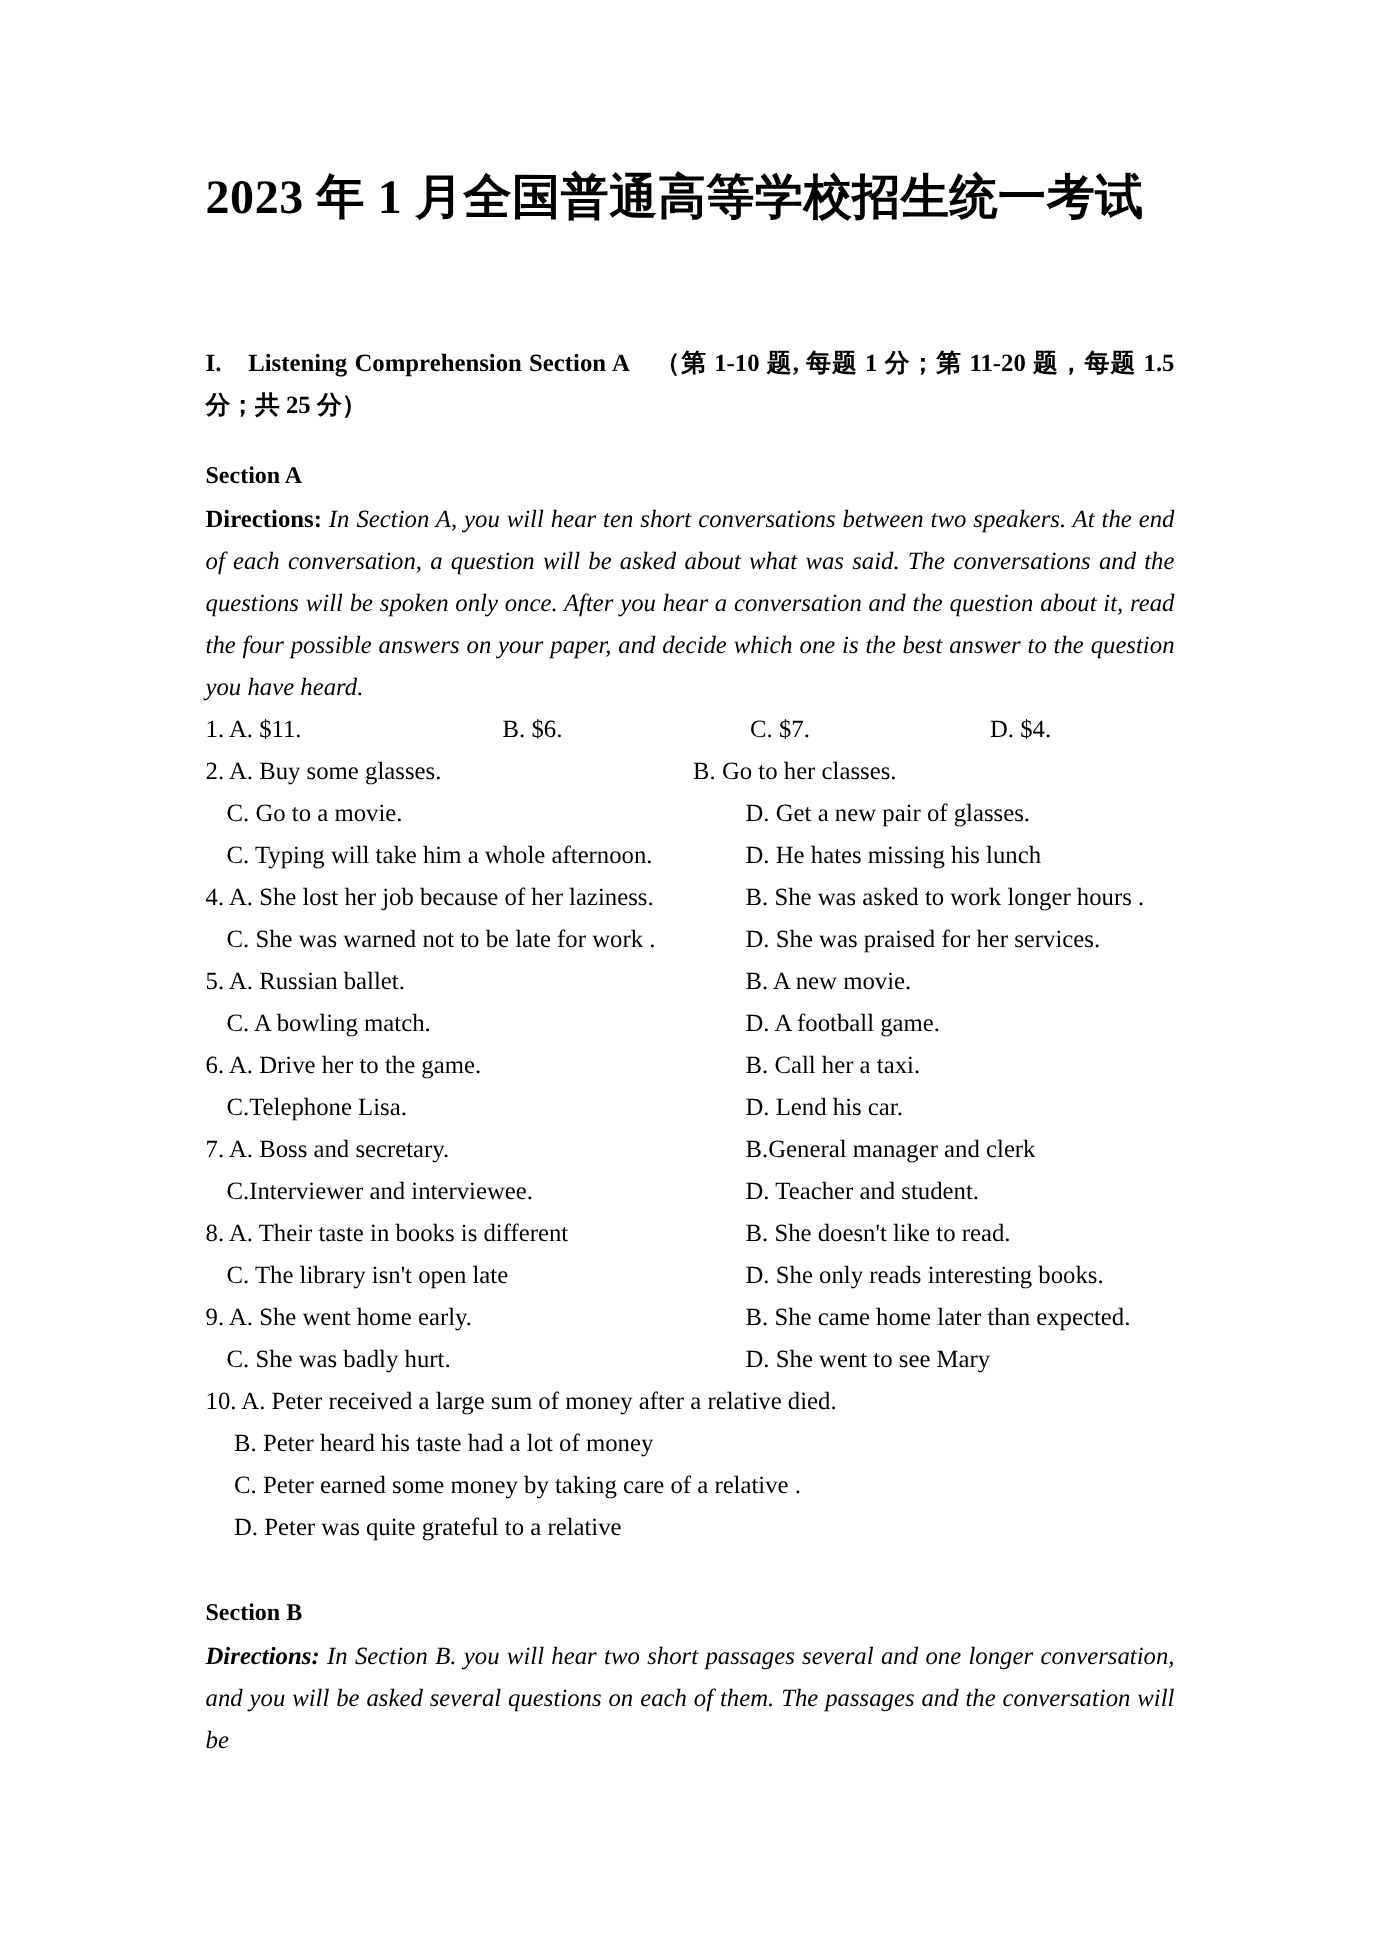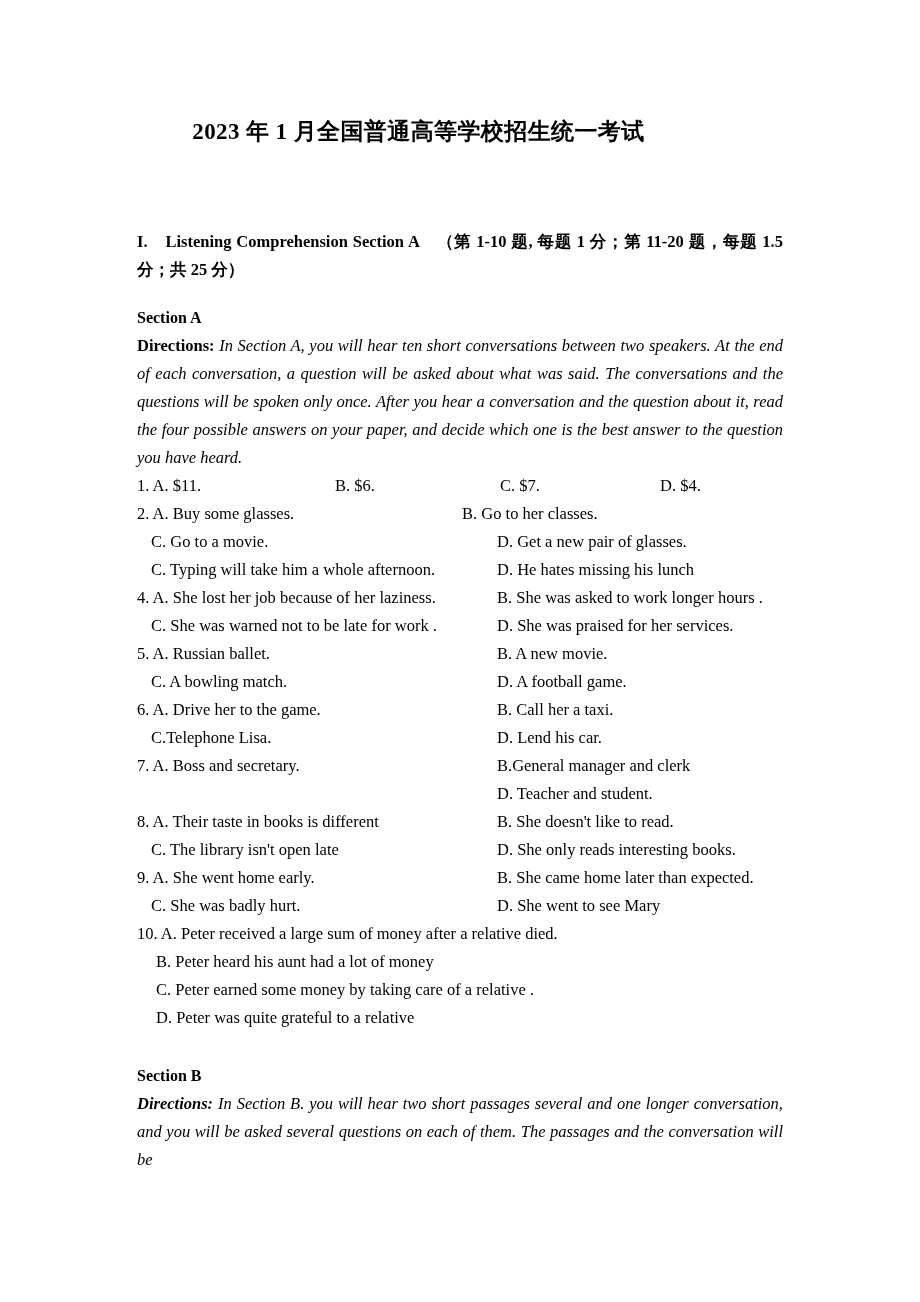--- a/index.html
+++ b/index.html
@@ -26,21 +26,21 @@
   }
 
   
   .title-block {
     position: absolute;
     left: 137px;
     top: 108px;
     width: 563px;
   }
   .title-line {
-    font-size: 23px;
+    font-size: 32px;
     font-weight: bold;
     line-height: 47px;
     letter-spacing: 0.4px;
     white-space: nowrap;
   }
   .title-line-1 { text-align: center; }
   .title-line-2 { text-align: right; padding-right: 0px; }
 
   
   .content {
@@ -186,20 +186,21 @@
       <div class="qrow">
         <span class="cell c2-l-ind">C.Telephone Lisa.</span>
         <span class="cell c2-r">D. Lend his car.</span>
       </div>
 
       <div class="qrow">
         <span class="cell c2-l">7. A. Boss and secretary.</span>
         <span class="cell c2-r">B.General manager and clerk</span>
       </div>
       <div class="qrow">
+        <span class="cell c2-l-ind">C.Interviewer and interviewee.</span>
         <span class="cell c2-r">D. Teacher and student.</span>
       </div>
 
       <div class="qrow">
         <span class="cell c2-l">8. A. Their taste in books is different</span>
         <span class="cell c2-r">B. She doesn't like to read.</span>
       </div>
       <div class="qrow">
         <span class="cell c2-l-ind">C. The library isn't open late</span>
         <span class="cell c2-r">D. She only reads interesting books.</span>
@@ -211,21 +212,21 @@
       </div>
       <div class="qrow">
         <span class="cell c2-l-ind">C. She was badly hurt.</span>
         <span class="cell c2-r">D. She went to see Mary</span>
       </div>
 
       <div class="qrow">
         <span class="cell cfull">10. A. Peter received a large sum of money after a relative died.</span>
       </div>
       <div class="qrow">
-        <span class="cell cfull-ind">B. Peter heard his aunt had a lot of money</span>
+        <span class="cell cfull-ind">B. Peter heard his taste had a lot of money</span>
       </div>
       <div class="qrow">
         <span class="cell cfull-ind">C. Peter earned some money by taking care of a relative .</span>
       </div>
       <div class="qrow">
         <span class="cell cfull-ind">D. Peter was quite grateful to a relative</span>
       </div>
 
     </div>
 

